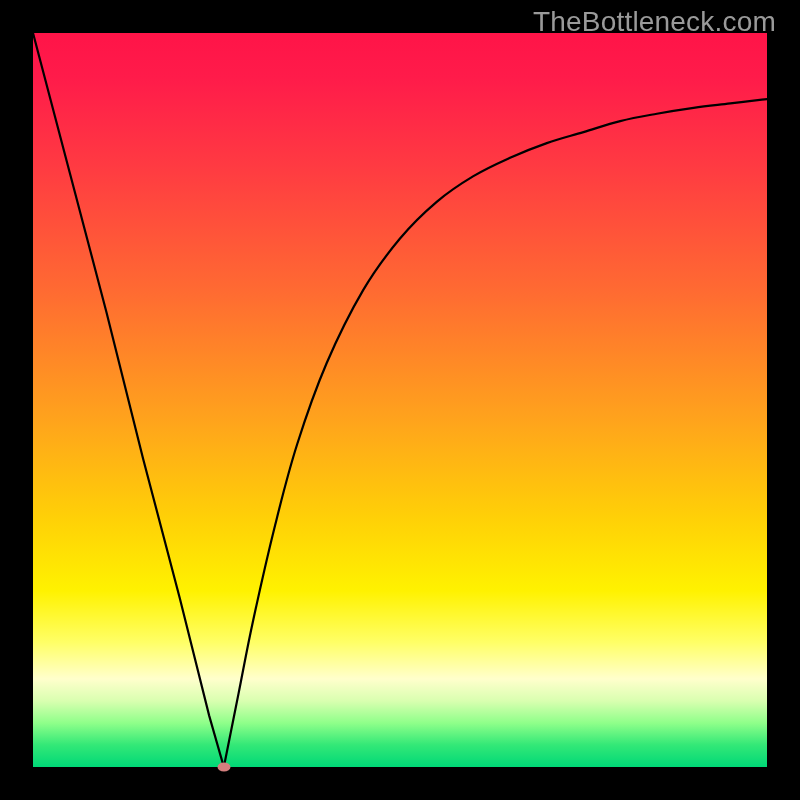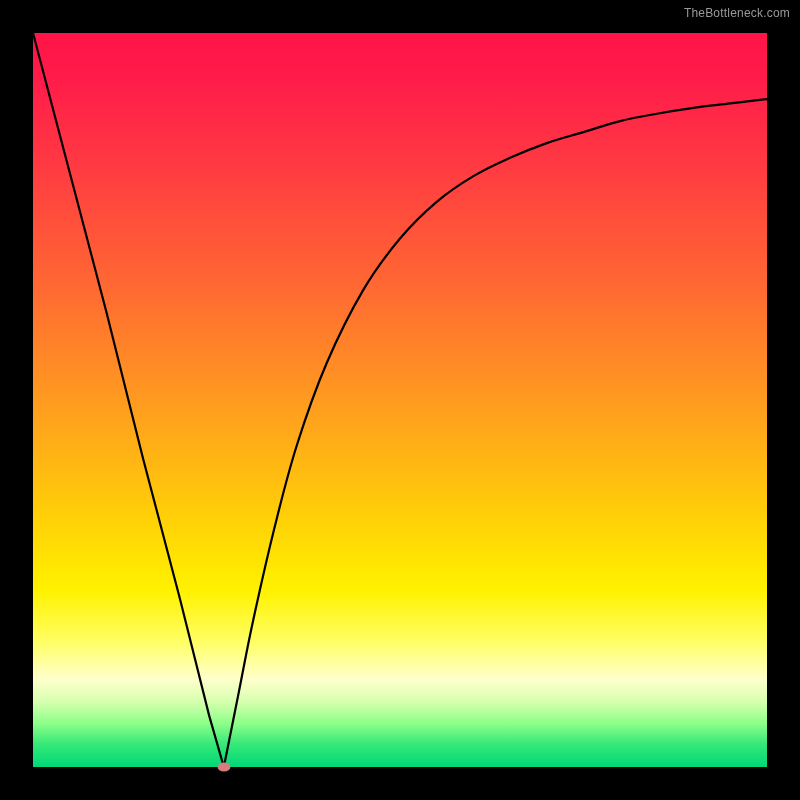--- a/index.html
+++ b/index.html
@@ -53,23 +53,23 @@
     position: absolute;
     width: 13px;
     height: 9px;
     border-radius: 50%;
     background: #d47f7e;
     transform: translate(-50%, -50%);
   }
   .watermark {
     position: absolute;
     top: 6px;
-    right: 10px;
+    right: 24px;
     color: #9a9a9a;
-    font-size: 12px;
+    font-size: 28px;
     font-weight: 500;
     letter-spacing: 0.2px;
     user-select: none;
   }
 </style>
 </head>
 <body>
 
 <div class="frame">
 

